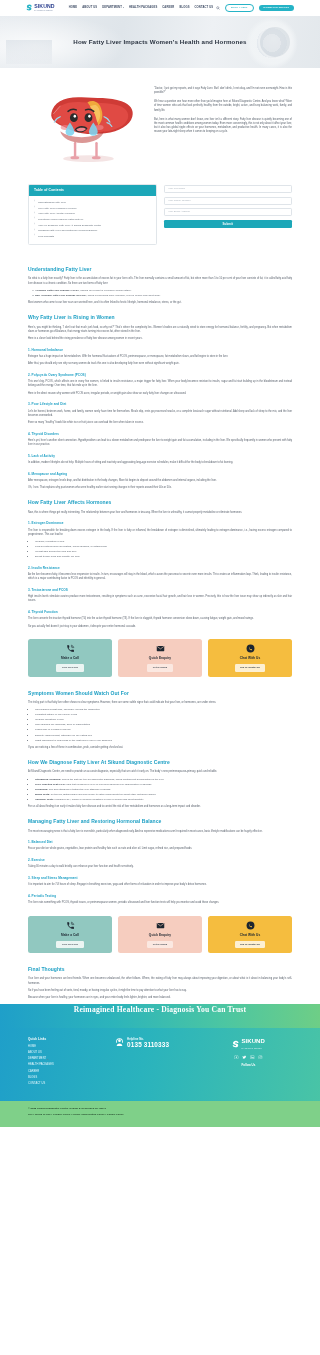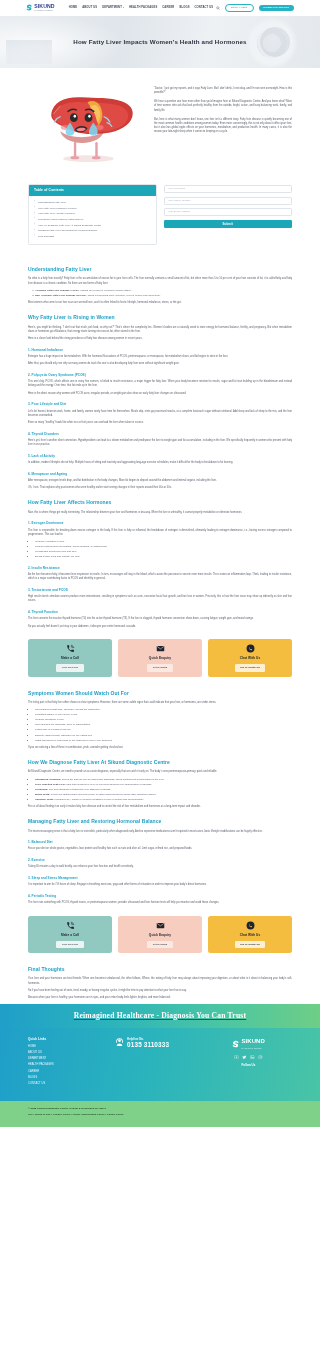--- a/index.html
+++ b/index.html
@@ -151,23 +151,22 @@
   .cta-btn {
     background: #fff; border-radius: 1.2px; font-size: 2.3px; font-weight: 600;
     color: #3a434e; padding: 1.8px 5.5px; letter-spacing: .05px; white-space: nowrap;
   }
   .cta-card.teal .cta-btn { background:#ecf5f3; }
   .cta-card.peach .cta-btn { background:#fbe8e1; }
   .cta-card.amber .cta-btn { background:#fdf0d2; }
 
   
   .footer-banner {
-    height: 24px; display: flex; align-items: center; justify-content: center;
+    height: 24px; display: flex; justify-content: center;
     background: linear-gradient(90deg,#1f9fc9 0%, #2cb4bb 35%, #4cc6a2 70%, #6ece86 100%);
-    text-decoration: underline;
   }
   .footer-banner span {
     font-family: "Liberation Serif", serif;
     font-size: 7.6px; font-weight: 700; color: #fff; letter-spacing: .2px;
   }
   .footer-main {
     background: linear-gradient(100deg,#1f9fc9 0%, #2ab3bd 45%, #49c4a6 100%);
     padding: 9px 28px 13px 28px; display: flex; align-items: flex-start;
   }
   .fcol-links { flex: 0 0 33%; }

